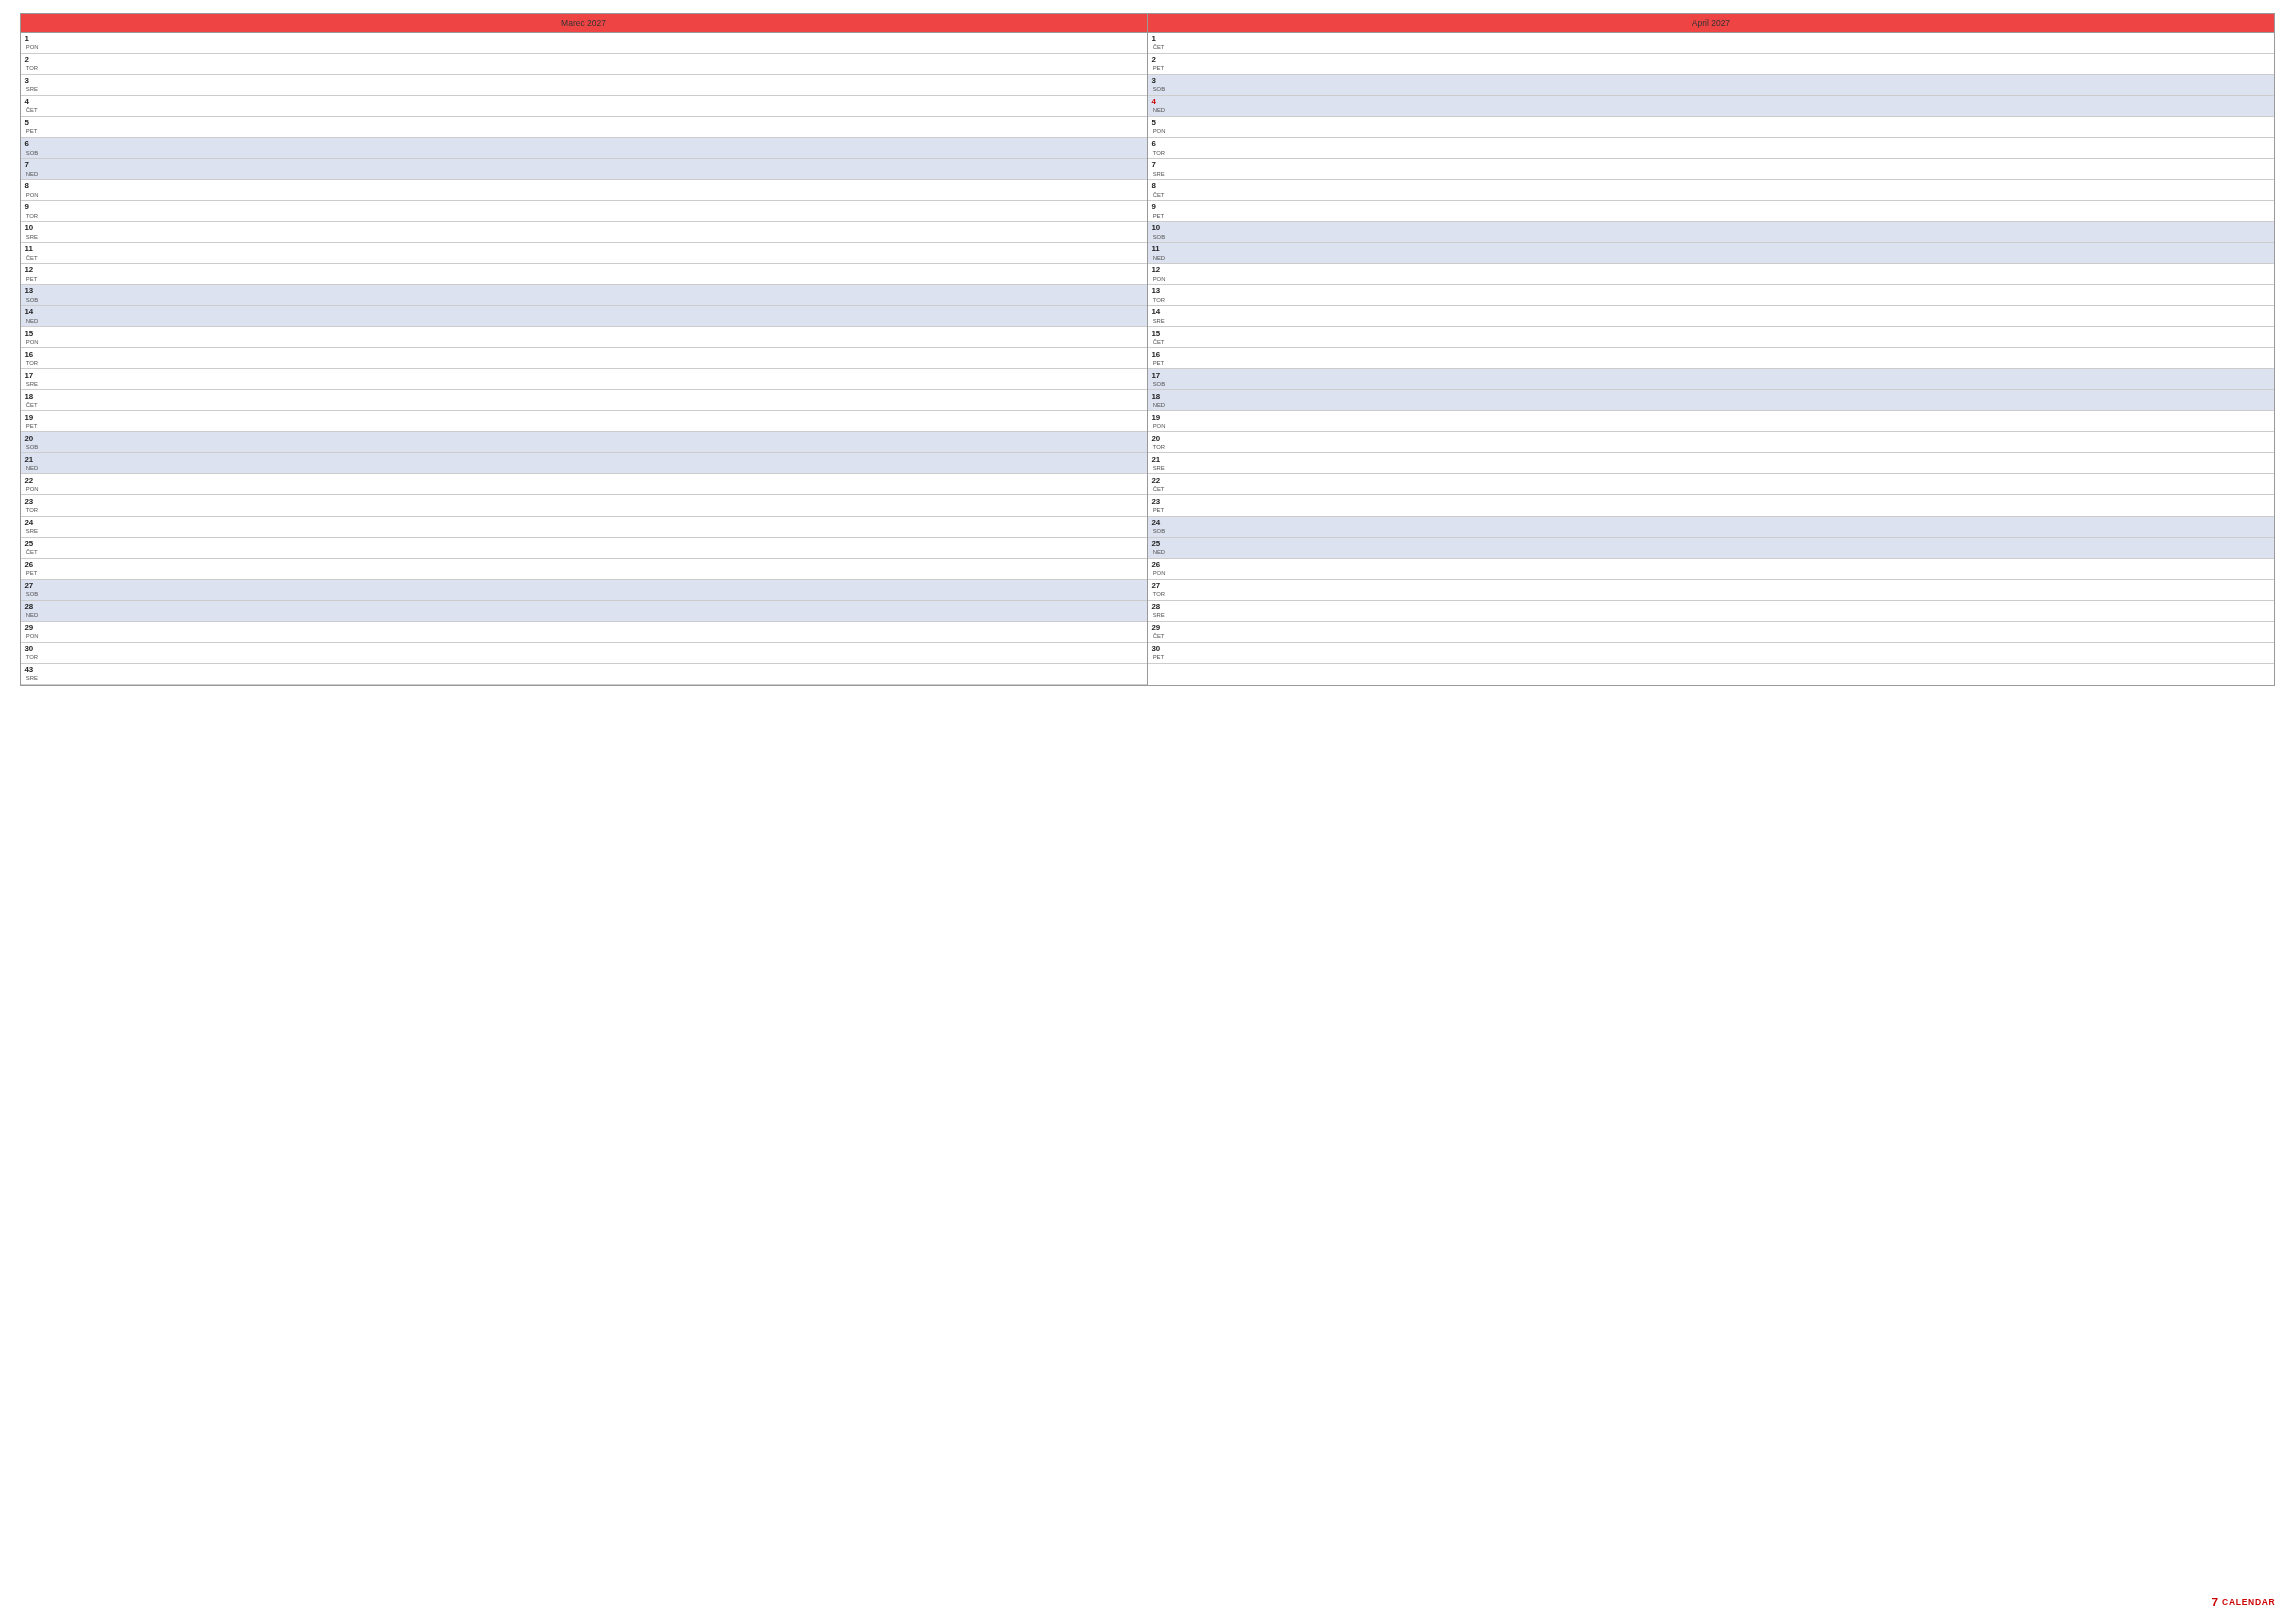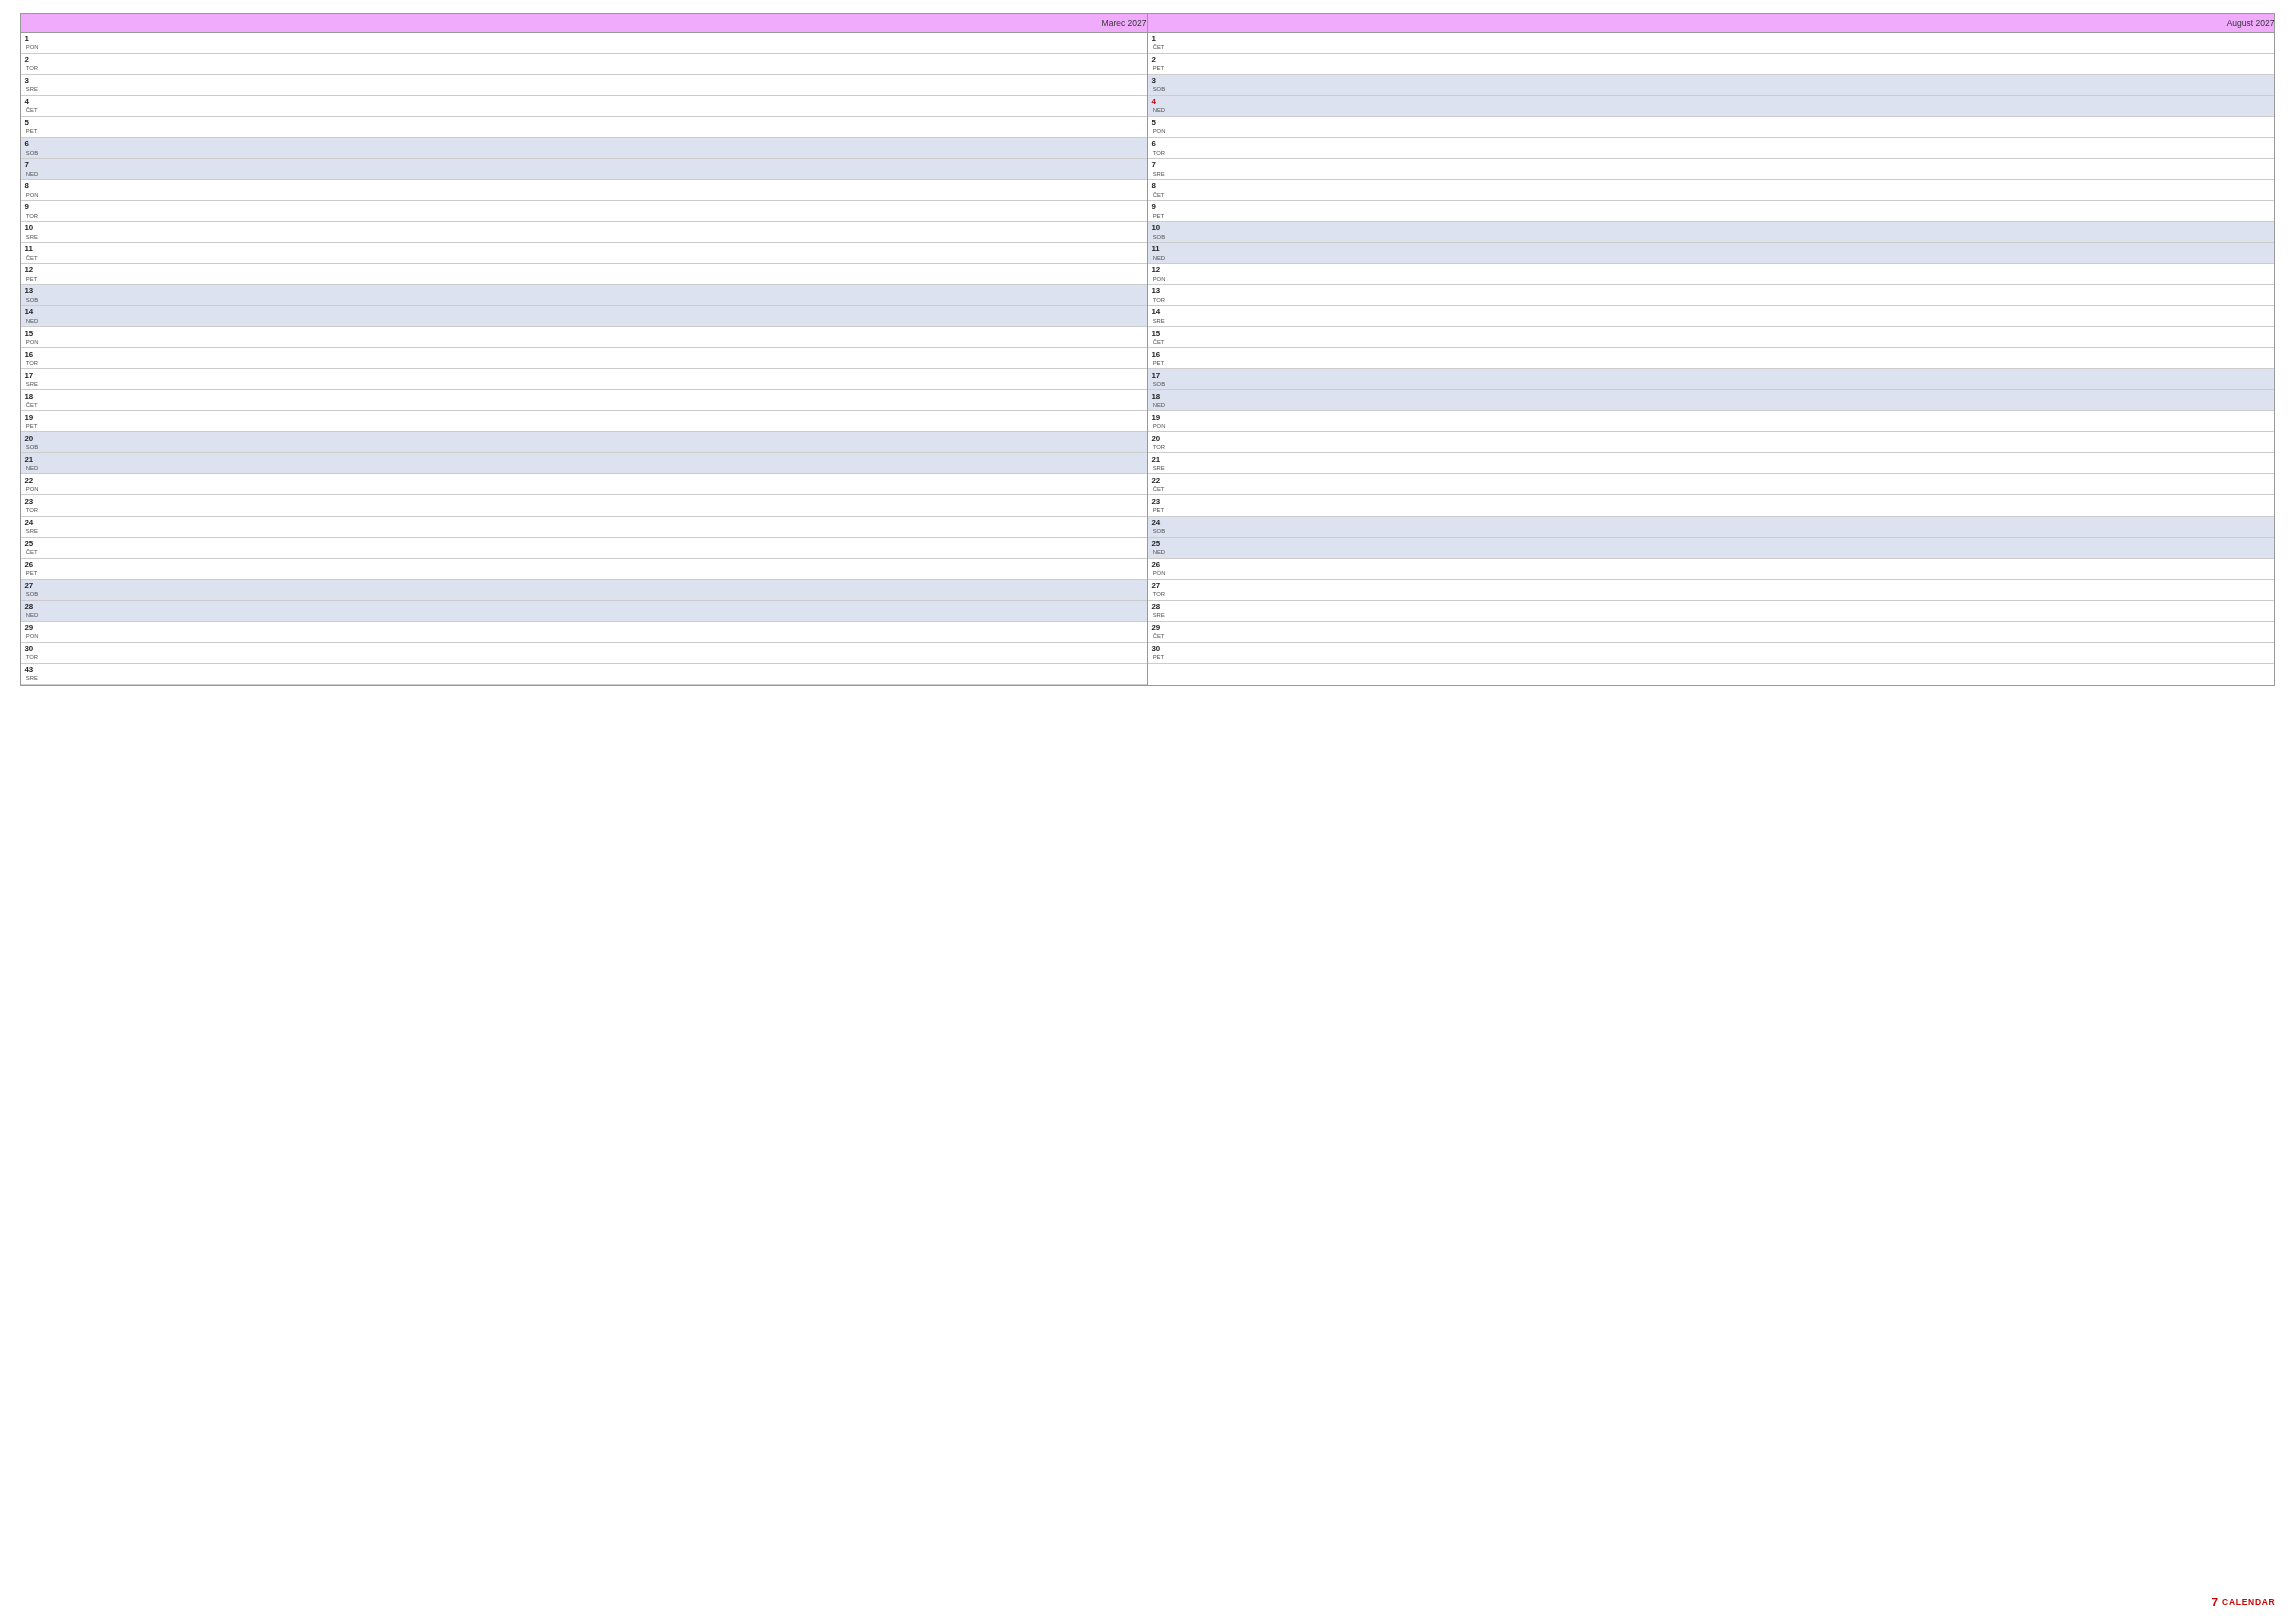--- a/index.html
+++ b/index.html
@@ -21,27 +21,27 @@
       border: 0.7px solid #999;
       width: 100%;
     }
     .month-col {
       border-right: 0.7px solid #999;
     }
     .month-col:last-child {
       border-right: none;
     }
     .month-header {
-      text-align: right;
+      text-align: center;
       padding: 3.9px 0;
       font-size: 8.5px;
       font-weight: normal;
       color: #333;
       border-bottom: 0.7px solid #999;
-      background: #f0abfc;
+      background: #ef4444;
     }
     .day-row {
       display: flex;
       align-items: flex-start;
       padding: 1.3px 3.9px 1.3px 3.9px;
       border-bottom: 0.7px solid #ccc;
       min-height: 17px;
     }
     .day-row.weekend {
       background: #dde2f0;
@@ -275,21 +275,21 @@
           </div>
         </div>
         <div class="day-row">
           <div class="day-info">
             <span class="day-number">43</span>
             <span class="day-label">SRE</span>
           </div>
         </div>
       </div>
       <div class="month-col">
-        <div class="month-header">August 2027</div>
+        <div class="month-header">April 2027</div>
         <div class="day-row">
           <div class="day-info">
             <span class="day-number">1</span>
             <span class="day-label">ČET</span>
           </div>
         </div>
         <div class="day-row">
           <div class="day-info">
             <span class="day-number">2</span>
             <span class="day-label">PET</span>

